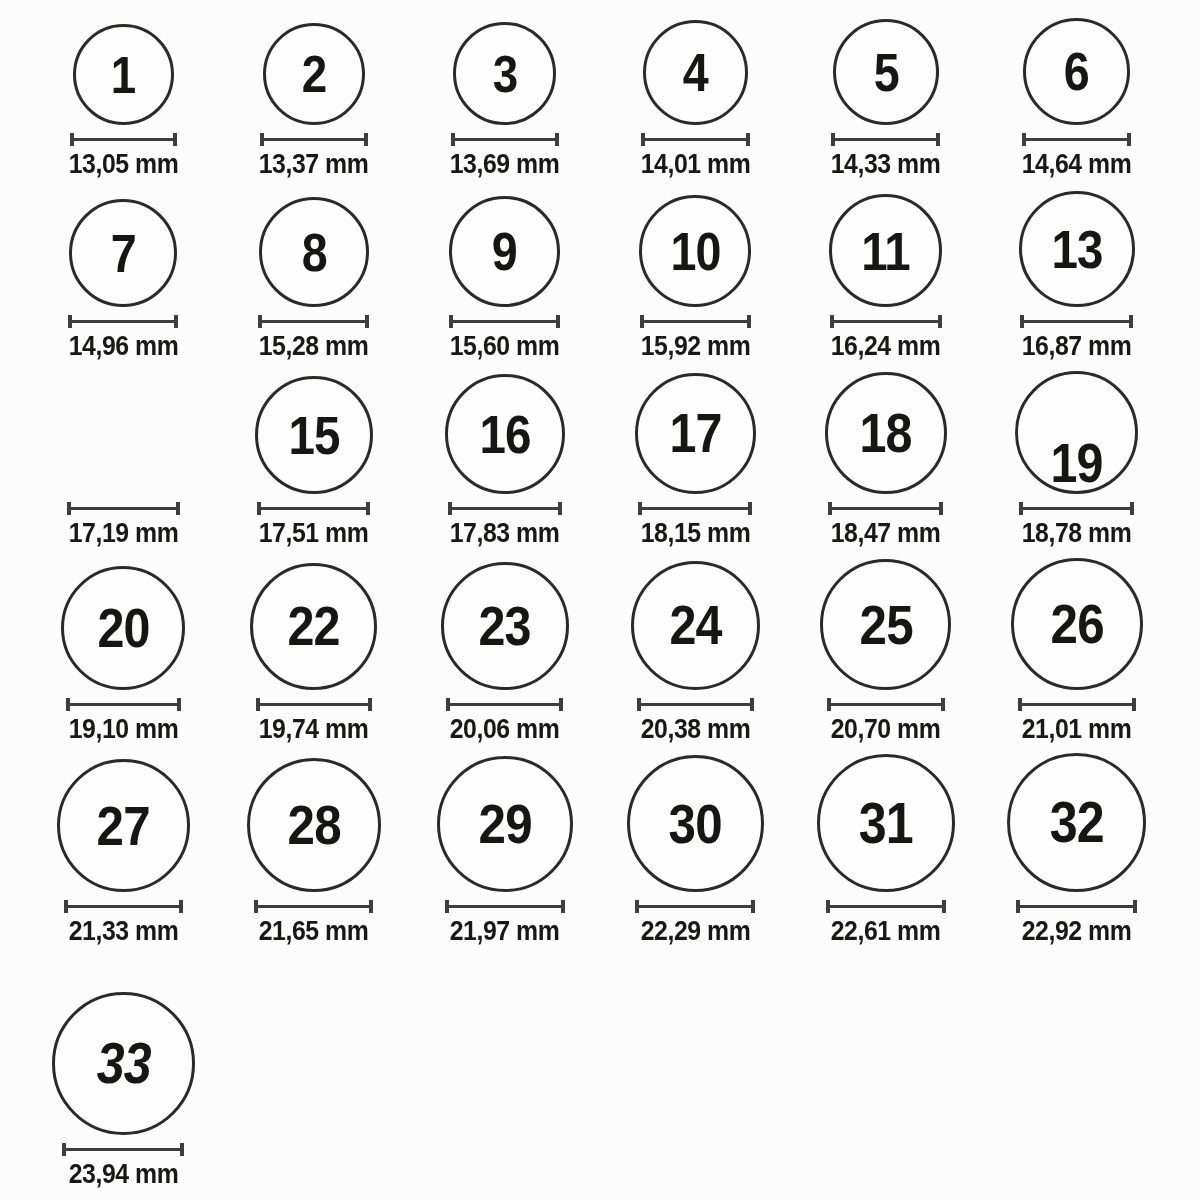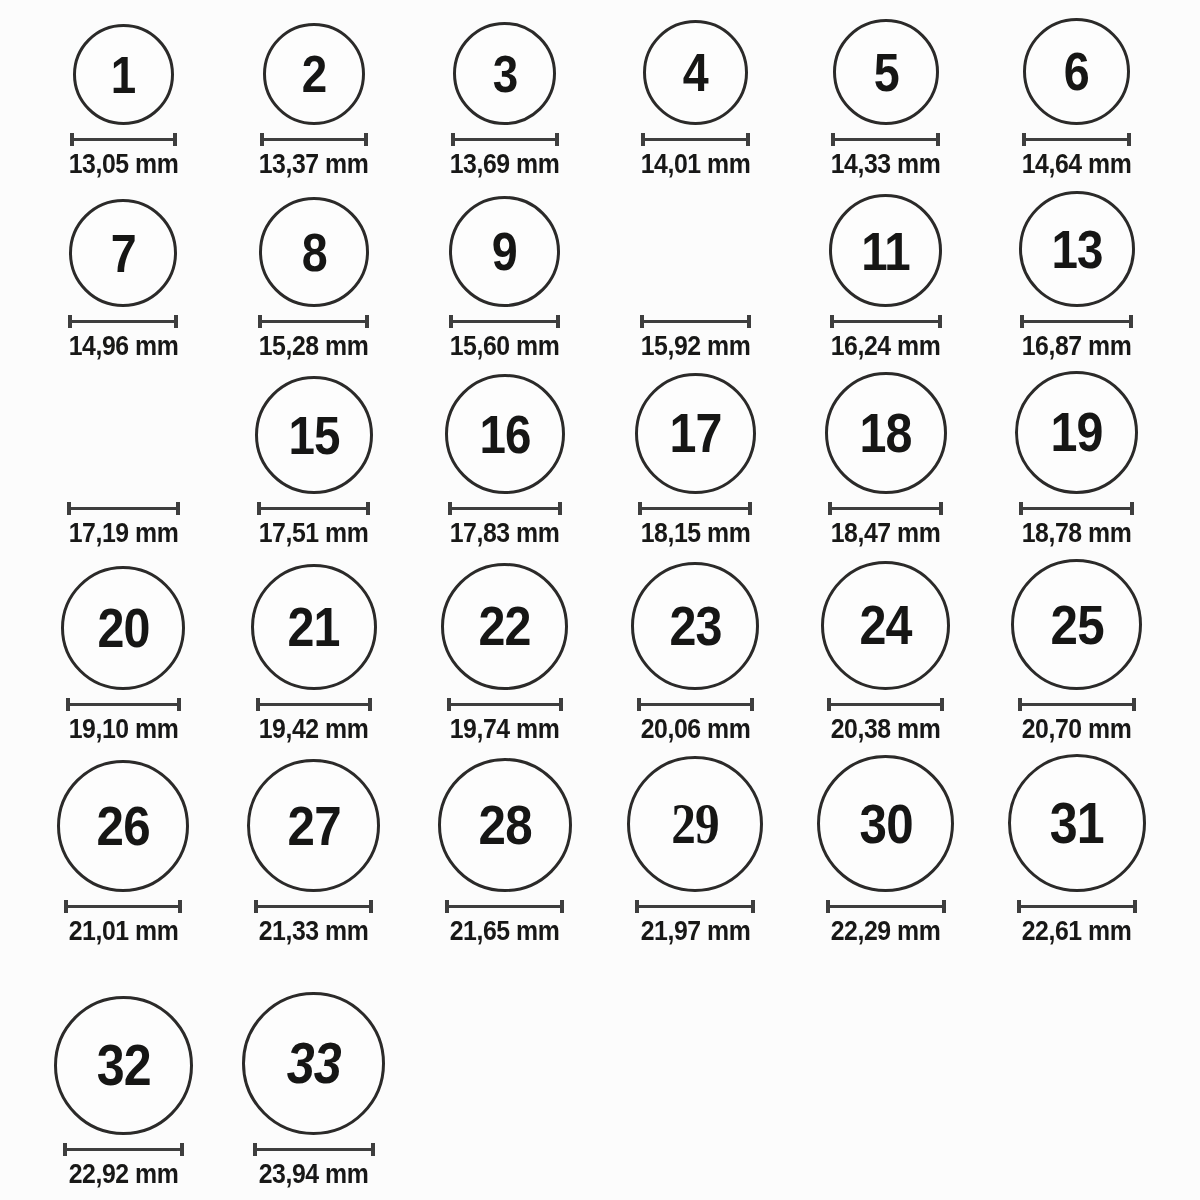--- a/index.html
+++ b/index.html
@@ -138,20 +138,23 @@
     <div class="mm">15,28 mm</div>
   </div>
       <div class="cell">
     <div class="circle" style="width: 111px; height: 111px;">
       <span class="num" style="font-size: 53px;">9</span>
     </div>
     <div class="measure" style="width: 103px;"></div>
     <div class="mm">15,60 mm</div>
   </div>
       <div class="cell">
+    <div class="circle" style="width: 112px; height: 112px;">
+      <span class="num" style="font-size: 53px;">10</span>
+    </div>
     <div class="measure" style="width: 103px;"></div>
     <div class="mm">15,92 mm</div>
   </div>
       <div class="cell">
     <div class="circle" style="width: 113px; height: 113px;">
       <span class="num" style="font-size: 54px;">11</span>
     </div>
     <div class="measure" style="width: 104px;"></div>
     <div class="mm">16,24 mm</div>
   </div>
@@ -188,41 +191,34 @@
     <div class="mm">18,15 mm</div>
   </div>
       <div class="cell">
     <div class="circle" style="width: 122px; height: 122px; align-items: center;">
       <span class="num" style="font-size: 55px;">18</span>
     </div>
     <div class="measure" style="width: 107px;"></div>
     <div class="mm">18,47 mm</div>
   </div>
       <div class="cell">
-    <div class="circle" style="width: 123px; height: 123px;">
+    <div class="circle" style="width: 123px; height: 123px; align-items: flex-end;">
       <span class="num" style="font-size: 55px;">19</span>
     </div>
     <div class="measure" style="width: 107px;"></div>
     <div class="mm">18,78 mm</div>
   </div>
       <div class="cell">
     <div class="circle" style="width: 124px; height: 124px;">
       <span class="num" style="font-size: 55px;">20</span>
     </div>
     <div class="measure" style="width: 107px;"></div>
     <div class="mm">19,10 mm</div>
   </div>
       <div class="cell">
-    <div class="circle" style="width: 126px; height: 126px;">
-      <span class="num" style="font-size: 55px;">21</span>
-    </div>
-    <div class="measure" style="width: 108px;"></div>
-    <div class="mm">19,42 mm</div>
-  </div>
-      <div class="cell">
     <div class="circle" style="width: 127px; height: 127px;">
       <span class="num" style="font-size: 55px;">22</span>
     </div>
     <div class="measure" style="width: 108px;"></div>
     <div class="mm">19,74 mm</div>
   </div>
       <div class="cell">
     <div class="circle" style="width: 128px; height: 128px;">
       <span class="num" style="font-size: 55px;">23</span>
     </div>
@@ -258,21 +254,21 @@
     <div class="mm">21,33 mm</div>
   </div>
       <div class="cell">
     <div class="circle" style="width: 134px; height: 134px;">
       <span class="num" style="font-size: 56px;">28</span>
     </div>
     <div class="measure" style="width: 111px;"></div>
     <div class="mm">21,65 mm</div>
   </div>
       <div class="cell">
-    <div class="circle" style="width: 136px; height: 136px; font-family: Liberation Serif, serif;">
+    <div class="circle" style="width: 136px; height: 136px;">
       <span class="num" style="font-size: 56px;">29</span>
     </div>
     <div class="measure" style="width: 112px;"></div>
     <div class="mm">21,97 mm</div>
   </div>
       <div class="cell">
     <div class="circle" style="width: 137px; height: 137px;">
       <span class="num" style="font-size: 56px;">30</span>
     </div>
     <div class="measure" style="width: 112px;"></div>

